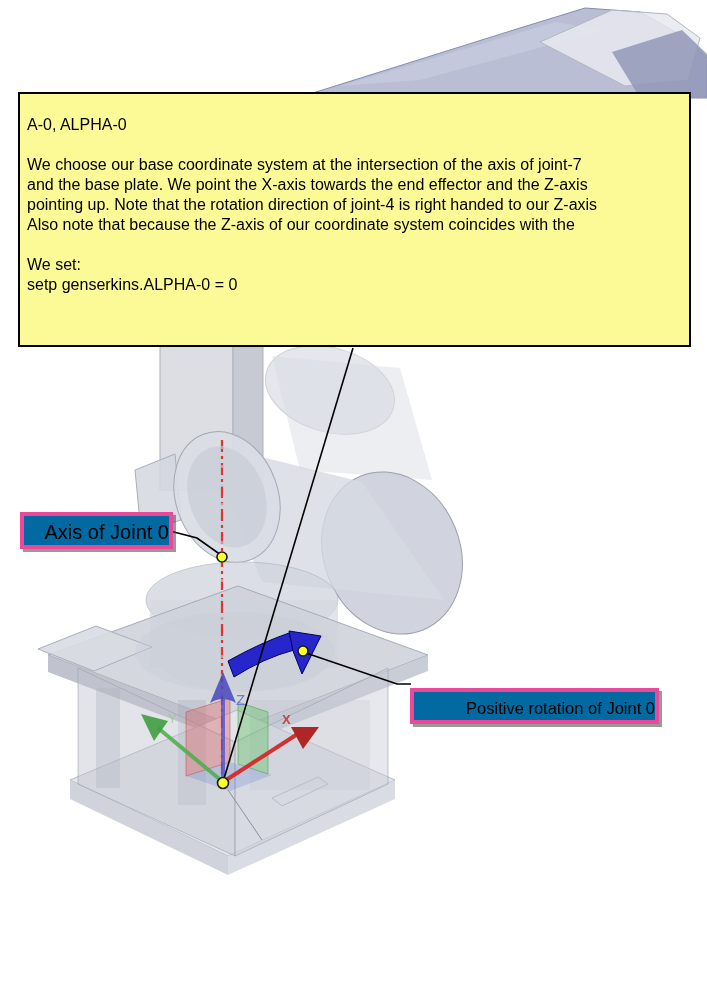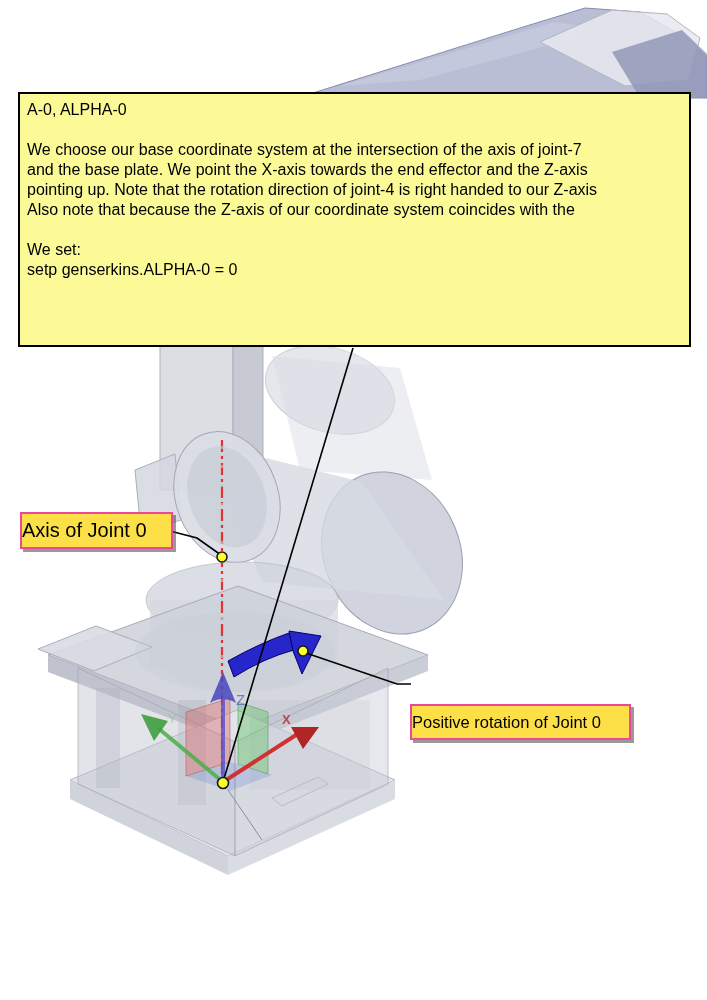--- a/index.html
+++ b/index.html
@@ -5,30 +5,30 @@
   html,body{margin:0;padding:0;background:#ffffff;}
   .stage{
     position:relative;width:707px;height:1000px;background:#ffffff;overflow:hidden;
     font-family:"Liberation Sans","DejaVu Sans",sans-serif;color:#000;
   }
   .stage svg{position:absolute;left:0;top:0;}
   
   .note-box{
     position:absolute;left:18px;top:92px;width:673px;height:255px;
     box-sizing:border-box;border:2px solid #000;background:#fcfa96;
-    padding:6px 6px 0 7px;font-size:16px;line-height:20px;white-space:nowrap;
+    padding:21px 6px 0 7px;font-size:16px;line-height:20px;white-space:nowrap;
   }
   .note-box .spacer{height:20px;}
   
   .callout{
-    position:absolute;box-sizing:border-box;border:2px solid #ec4899;background:#fde047;
-    text-align:left;box-shadow:3px 3px 0 rgba(70,70,70,.55);
+    position:absolute;box-sizing:border-box;border:4px solid #ec4899;background:#0369a1;
+    text-align:right;box-shadow:3px 3px 0 rgba(70,70,70,.55);
   }
   .callout.axis{left:20px;top:512px;width:153px;height:37px;font-size:20px;line-height:33px;}
-  .callout.rotation{left:410px;top:704px;width:221px;height:36px;font-size:16.5px;line-height:32px;}
+  .callout.rotation{left:410px;top:688px;width:249px;height:36px;font-size:16.5px;line-height:32px;}
 </style>
 </head>
 <body>
 
 <div class="stage">
 
   <svg width="707" height="1000" viewBox="0 0 707 1000">
 
     <g>
 

